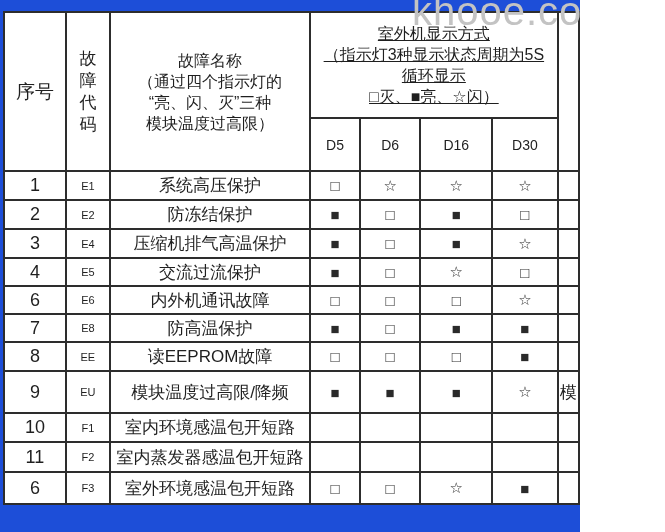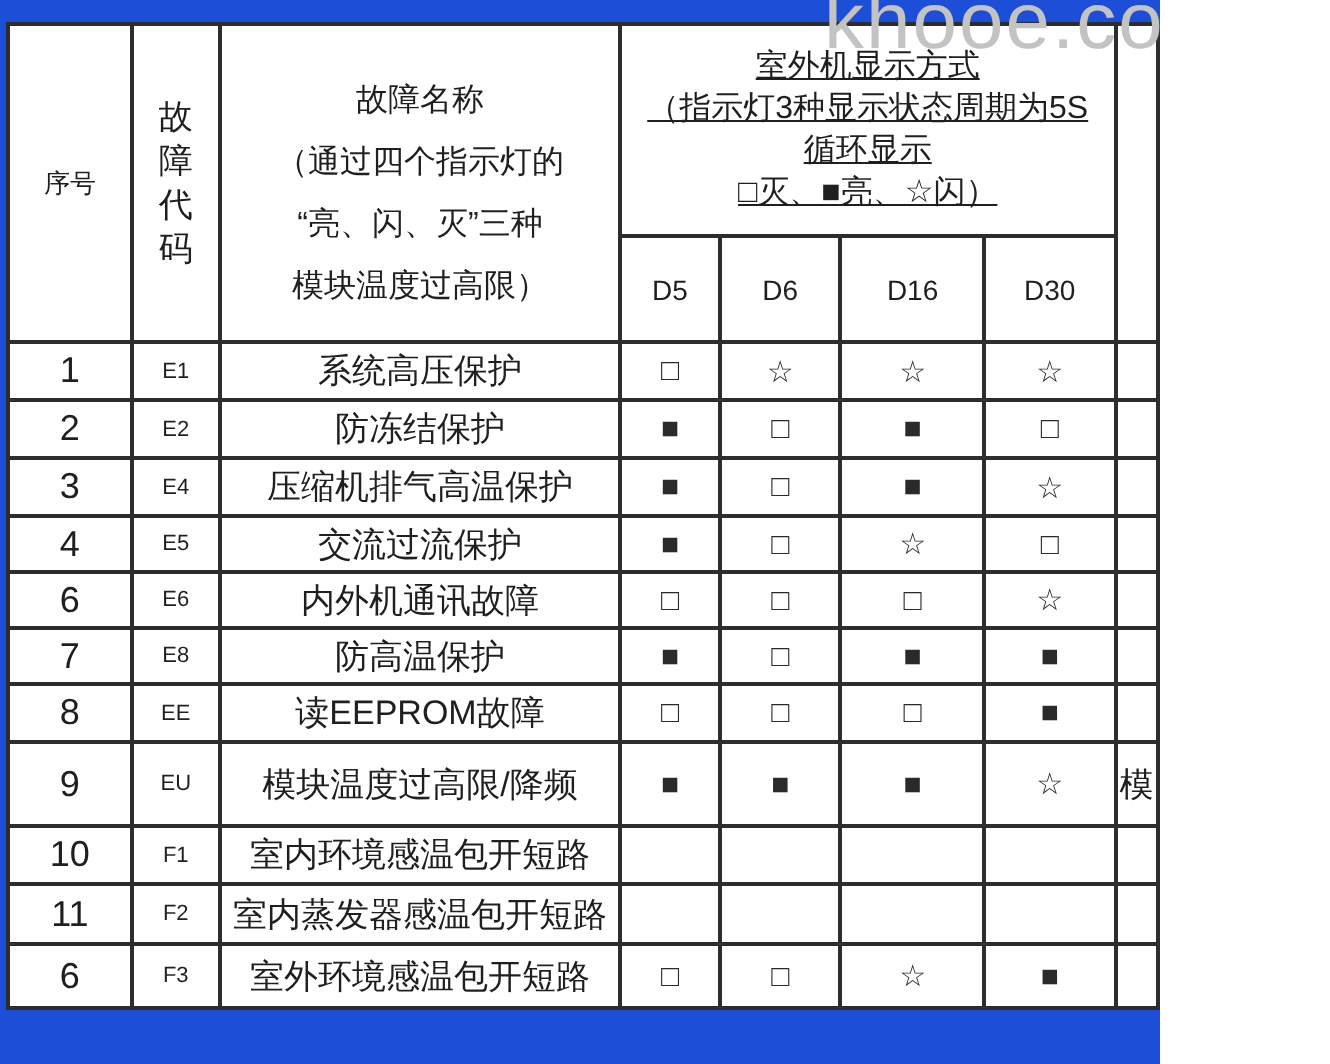--- a/index.html
+++ b/index.html
@@ -32,23 +32,23 @@
     z-index:2;
   }
   .fault td,.fault th{
     border:2px solid #2d2d2d;
     padding:0;
     text-align:center;
     vertical-align:middle;
     font-weight:normal;
     overflow:hidden;
   }
-  .h-serial{font-size:13px;}
+  .h-serial{font-size:19px;}
   .h-code div{font-size:17px;line-height:22px;}
-  .h-name div{font-size:16px;line-height:21px;margin-top:10px;}
+  .h-name div{font-size:16px;line-height:21px;}
   .h-outdoor div{font-size:16px;line-height:21px;text-decoration:underline;}
   .d-label{font-size:14px;font-weight:600;}
   .c-no{font-size:18px;}
   .c-code{font-size:11px;}
   .c-name{font-size:17px;margin-left:24px;}
   .c-sym{font-size:15px;color:#2a2a2a;}
   .c-extra{font-size:17px;text-align:left;padding-left:1px;}
 </style>
 </head>
 <body>

